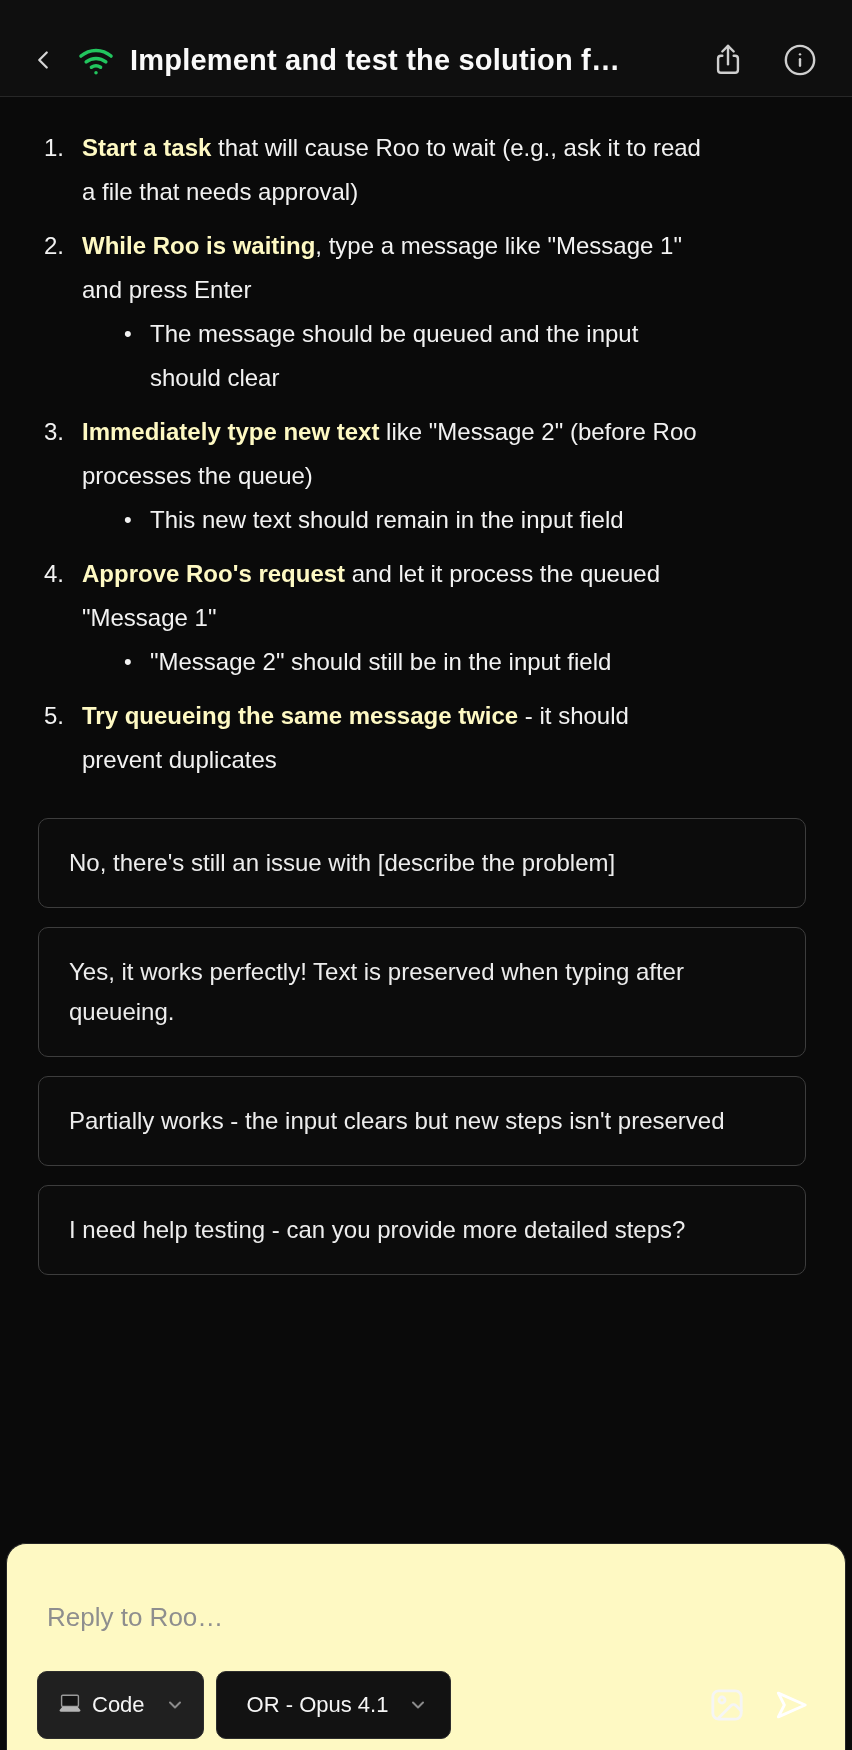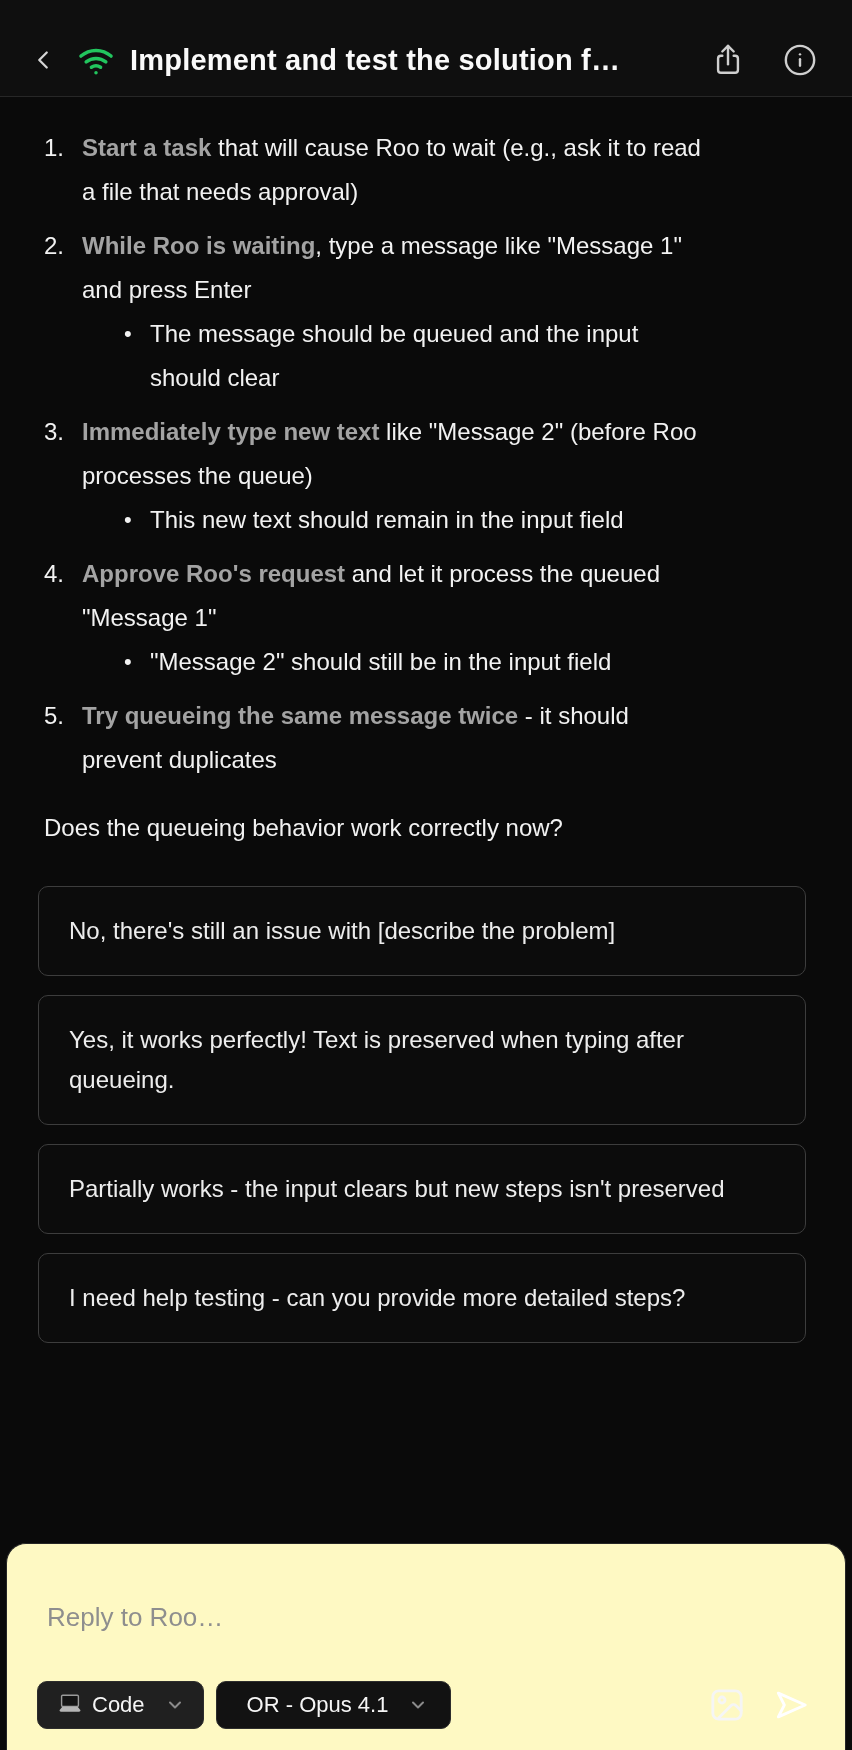--- a/index.html
+++ b/index.html
@@ -66,21 +66,21 @@
     margin-bottom: 10px;
     font-size: 24px;
     line-height: 44px;
     color: #f2f2f2;
   }
   .step .num {
     flex: 0 0 38px;
     text-align: left;
   }
   .step-body { flex: 1; }
-  .step-body b { font-weight: bold; color: #a3a3a3; }
+  .step-body b { font-weight: bold; color: #fef9c3; }
   .sub {
     display: flex;
     margin-left: 42px;
   }
   .sub .bullet {
     flex: 0 0 26px;
     font-size: 22px;
   }
   .question {
     margin-top: 24px;
@@ -122,21 +122,21 @@
     cursor: text;
   }
   .composer-row {
     position: absolute;
     left: 30px; right: 30px; bottom: 15px;
     height: 60px;
     display: flex;
     align-items: center;
   }
   .pill-btn {
-    height: 48px;
+    height: 68px;
     display: flex;
     align-items: center;
     padding: 0 18px;
     border-radius: 10px;
     border: 1px solid #2d2d2d;
     cursor: pointer;
     color: #f5f5f5;
     font-size: 22px;
   }
   .mode-btn { background: #202020; }
@@ -236,21 +236,20 @@
         </div>
       </div>
 
       <div class="step">
         <span class="num">5.</span>
         <div class="step-body"><b>Try queueing the same message twice</b><span> - it should prevent duplicates</span></div>
       </div>
 
     </div>
 
-    <div class="question">Does the queueing behavior work correctly now?</div>
 
     <div class="suggestions">
       <div class="suggestion">No, there's still an issue with [describe the problem]</div>
       <div class="suggestion">Yes, it works perfectly! Text is preserved when typing after queueing.</div>
       <div class="suggestion">Partially works - the input clears but new steps isn't preserved</div>
       <div class="suggestion">I need help testing - can you provide more detailed steps?</div>
     </div>
   </div>
 
   <div class="composer">

